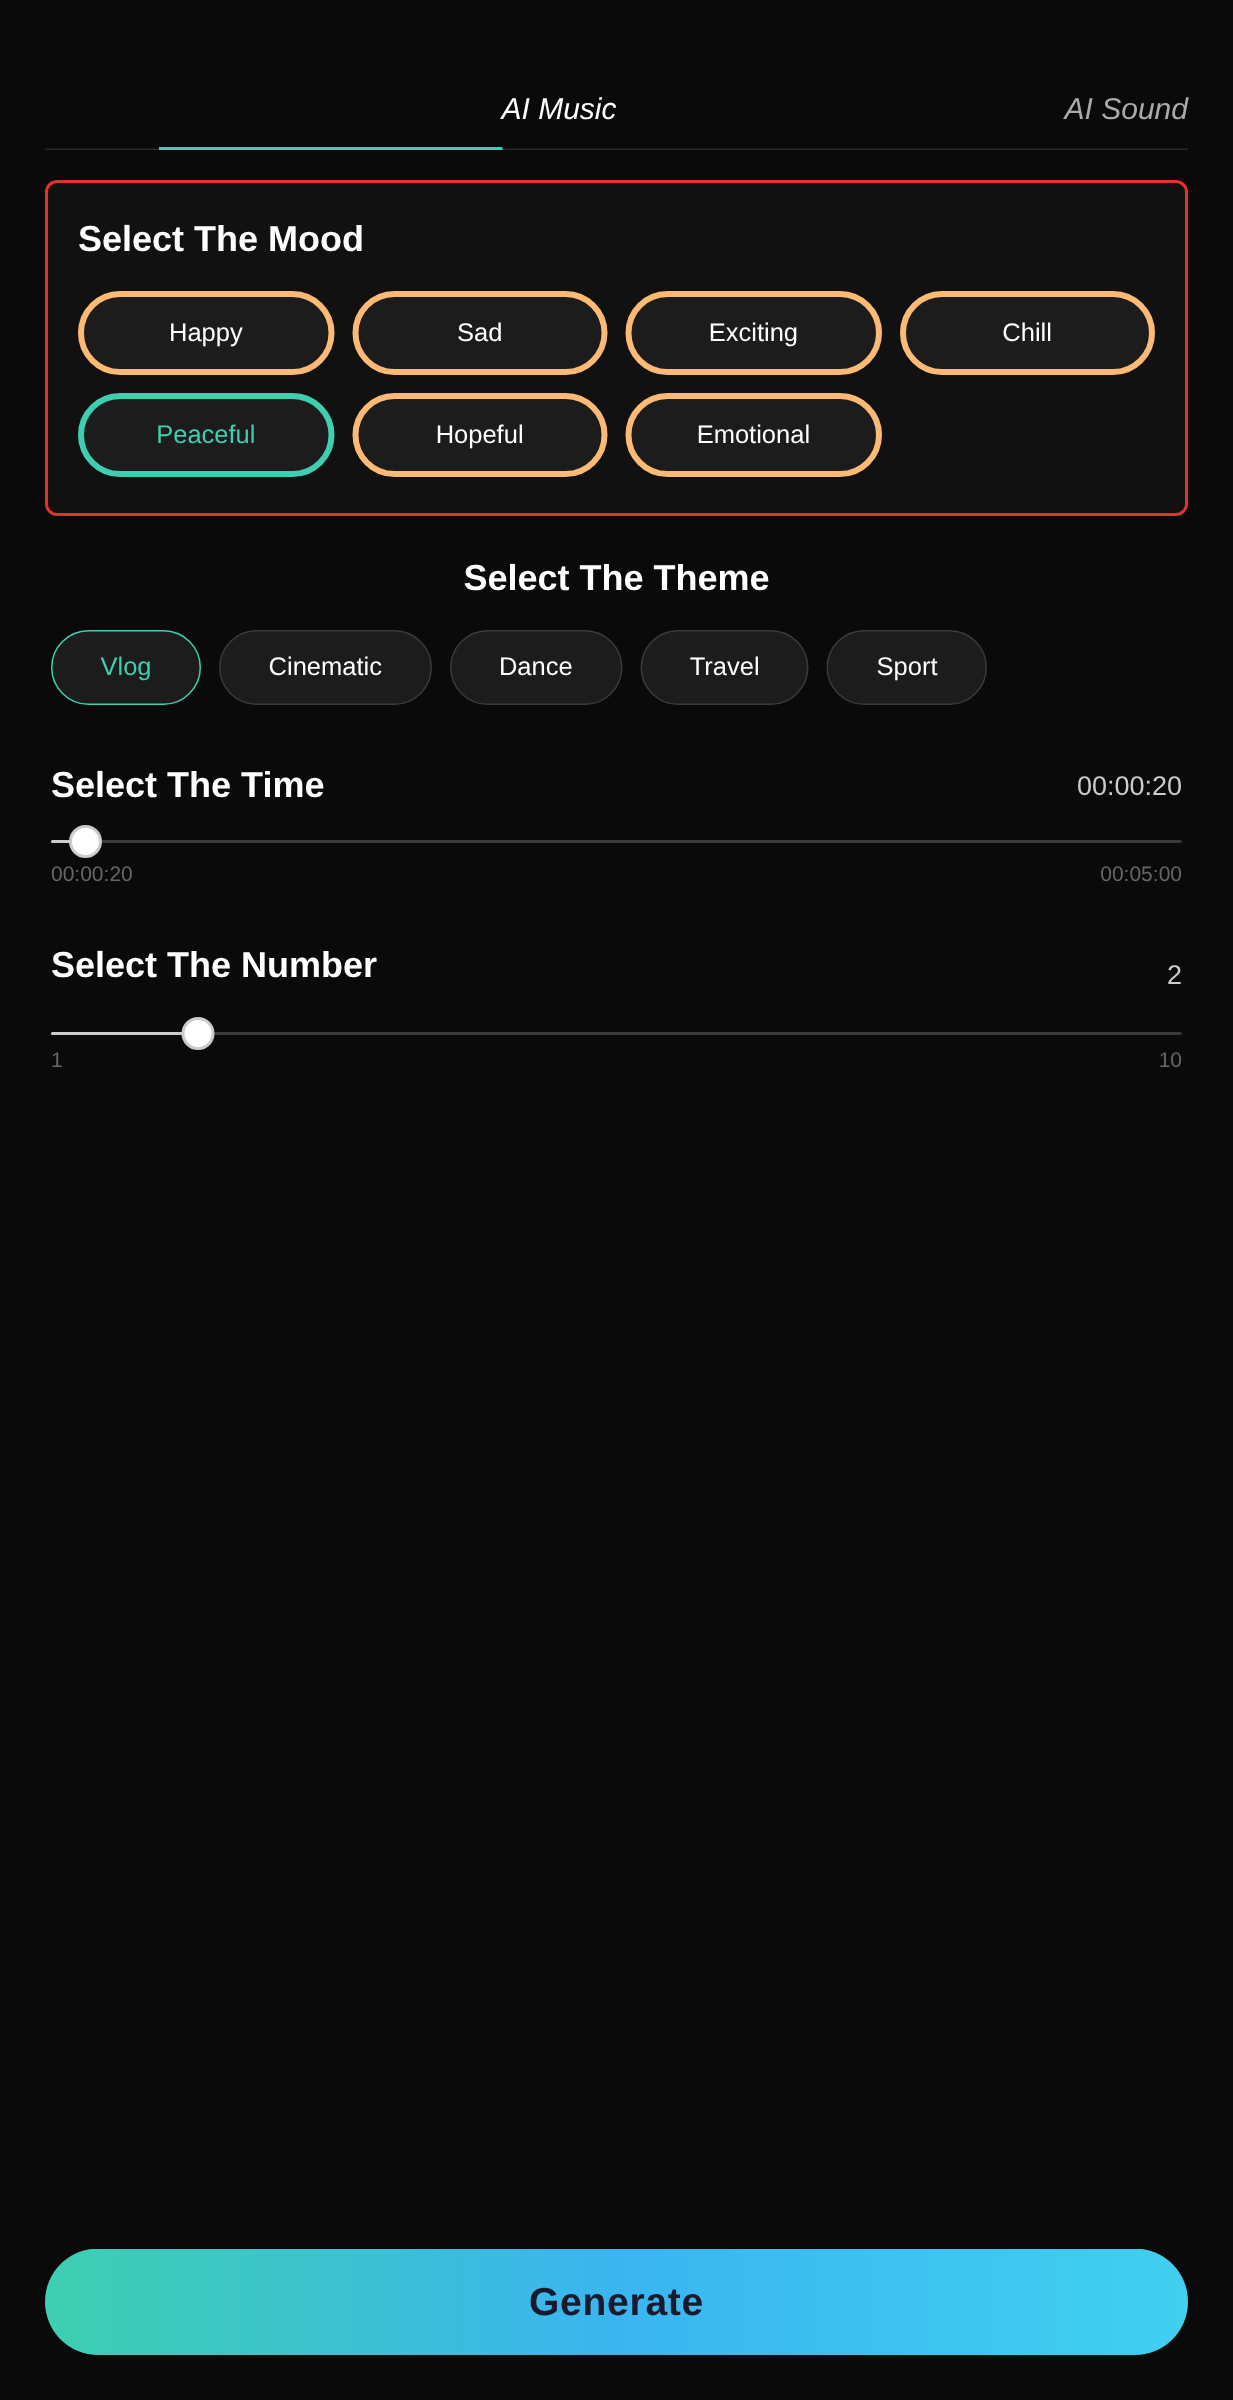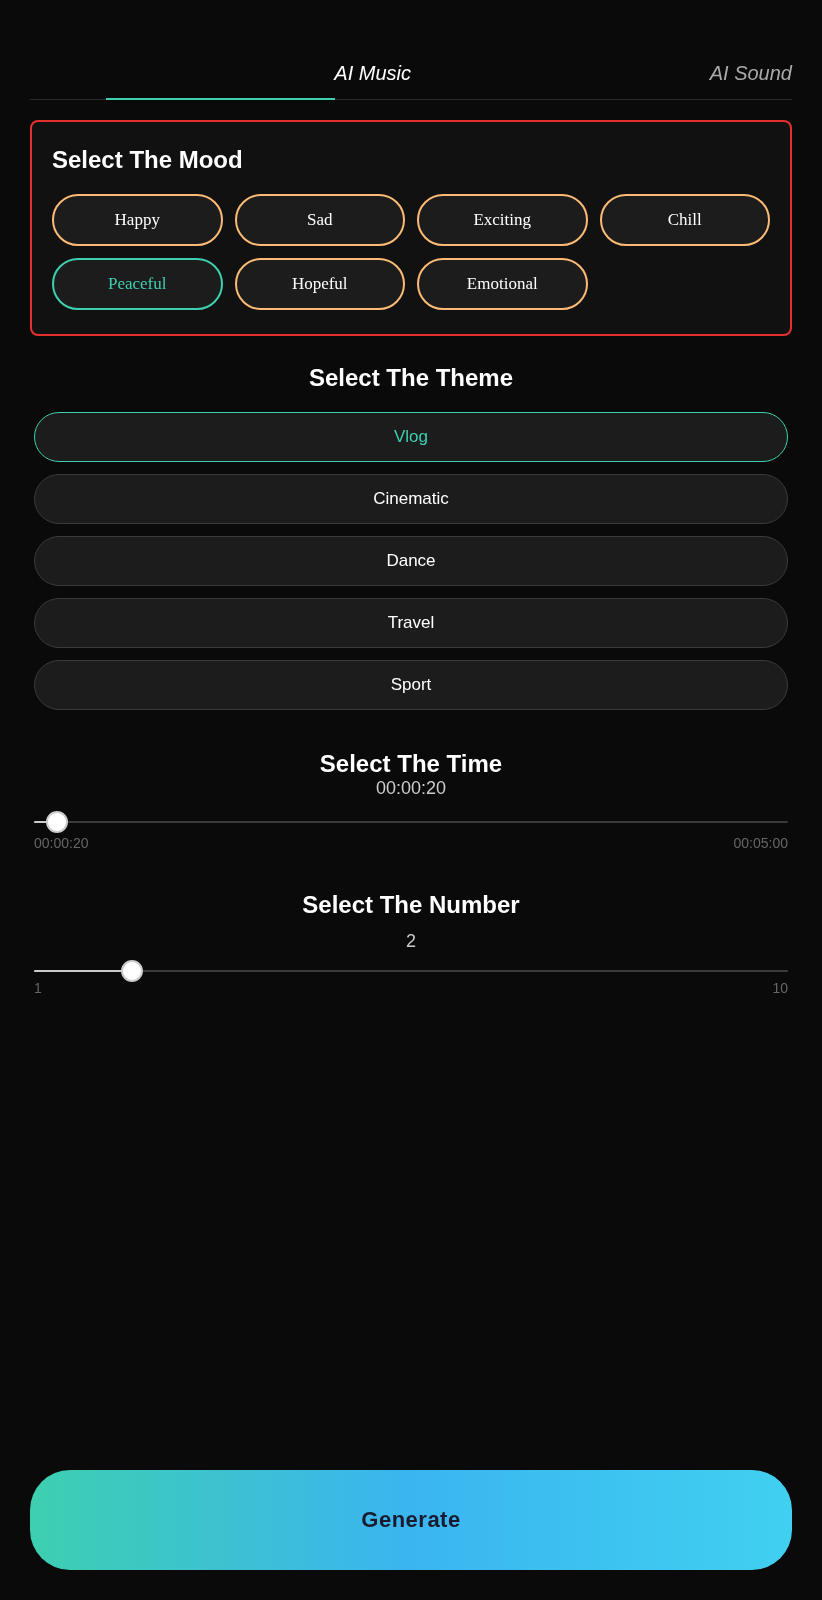--- a/index.html
+++ b/index.html
@@ -74,49 +74,47 @@
     }
 
     .button-grid {
       display: grid;
       grid-template-columns: repeat(4, 1fr);
       gap: 12px;
     }
 
     .mood-btn {
       background: #1c1c1c;
-      border: 2px solid #fdba74;
+      border: 4px solid #fdba74;
       border-radius: 28px;
       color: #ffffff;
       font-size: 17px;
       padding: 14px 8px;
       text-align: center;
       cursor: pointer;
-      font-family: Liberation Serif, serif;
     }
 
     .mood-btn.selected {
       border-color: #3ecfb0;
       color: #3ecfb0;
       background: #1c1c1c;
     }
 
     
     .theme-section {
       margin-top: 28px;
       padding: 0 4px;
       text-align: center;
     }
 
     .theme-button-grid {
       display: flex;
       flex-wrap: wrap;
       gap: 12px;
       margin-top: 16px;
-      flex-direction: column;
     }
 
     .theme-btn {
       background: #1c1c1c;
       border: 1px solid #3a3a3a;
       border-radius: 28px;
       color: #ffffff;
       font-size: 17px;
       padding: 14px 32px;
       cursor: pointer;
@@ -133,21 +131,20 @@
     .time-section {
       margin-top: 40px;
       padding: 0 4px;
     }
 
     .section-header {
       display: flex;
       justify-content: space-between;
       align-items: center;
       margin-bottom: 18px;
-      flex-direction: column;
     }
 
     .time-value {
       font-size: 18px;
       color: #cccccc;
     }
 
     .slider-container {
       width: 100%;
       position: relative;
@@ -269,26 +266,26 @@
     .generate-btn-container {
       position: fixed;
       bottom: 30px;
       left: 50%;
       transform: translateX(-50%);
       width: 762px;
     }
 
     .generate-btn {
       width: 100%;
-      padding: 37px 0;
+      padding: 20px 0;
       border: none;
       border-radius: 40px;
       background: linear-gradient(90deg, #3ecfb0 0%, #3ab5f0 50%, #40d0f0 100%);
       color: #1a1a2e;
-      font-size: 22px;
+      font-size: 26px;
       font-weight: 600;
       cursor: pointer;
       letter-spacing: 0.5px;
     }
   </style>
 </head>
 <body>
 
 <div class="page-container">
 

